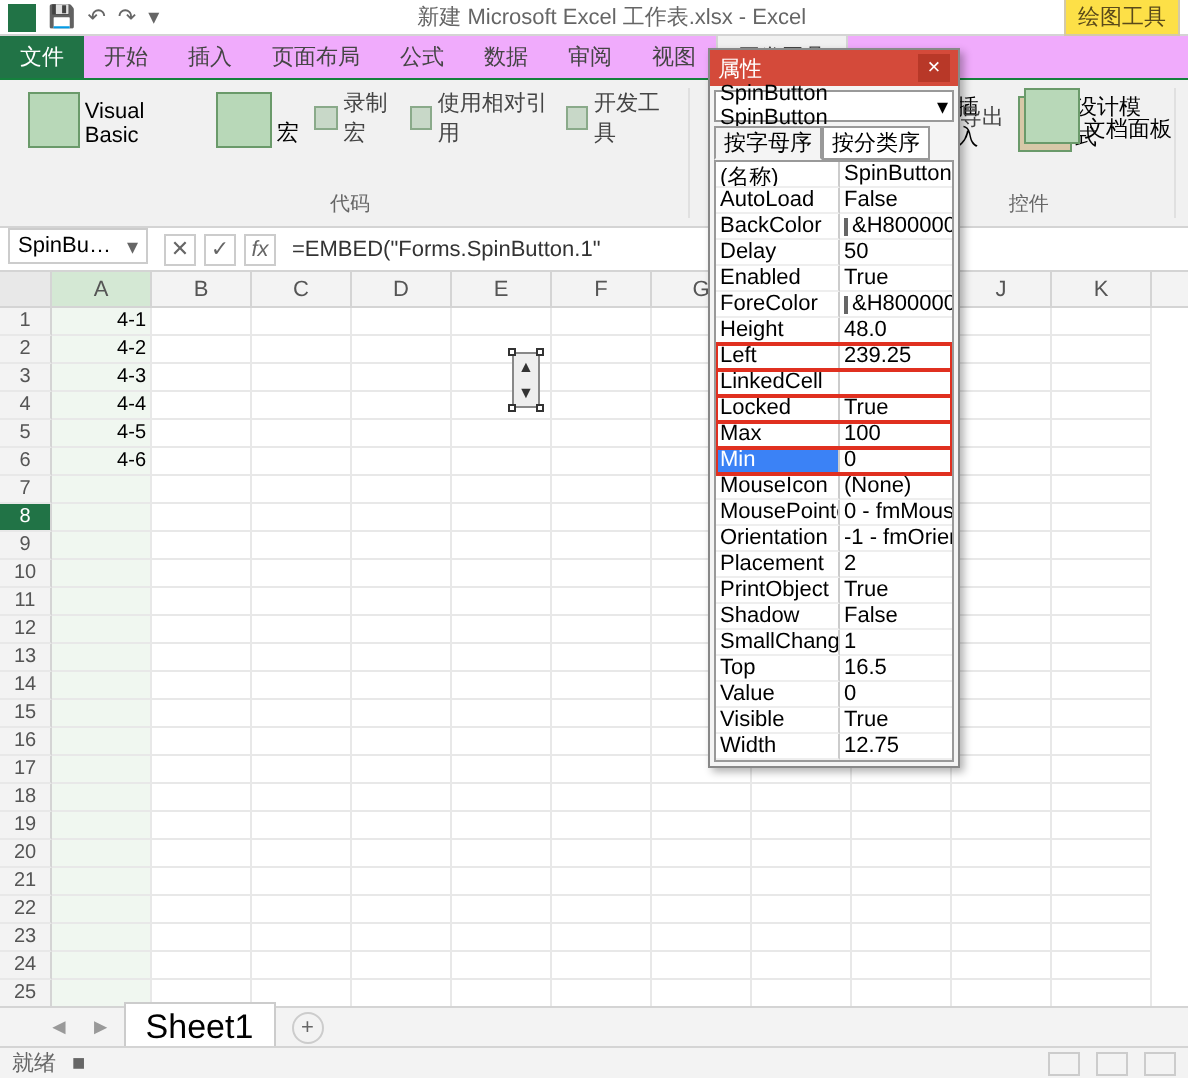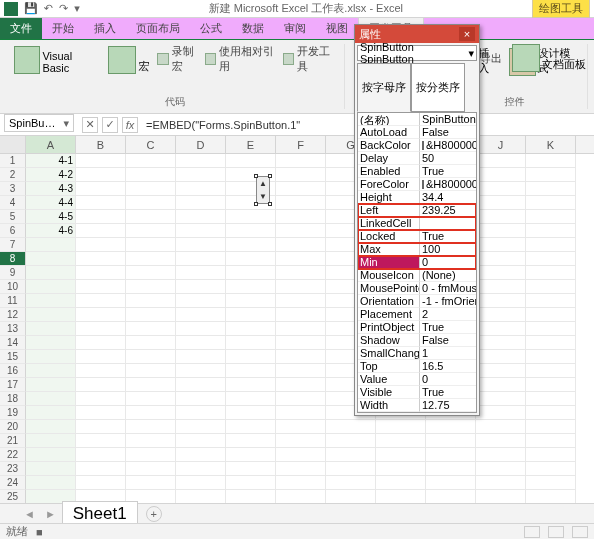--- a/index.html
+++ b/index.html
@@ -41,28 +41,28 @@
 .cell.selcol{background:#f0f7f0}
 .spinbtn{position:absolute;left:256px;top:40px;width:14px;height:28px;border:1px solid #888;background:#eee}
 .spinbtn .handle{position:absolute;width:4px;height:4px;background:#fff;border:1px solid #333}
 .spinbtn .h1{left:-3px;top:-3px}.spinbtn .h2{right:-3px;top:-3px}.spinbtn .h3{left:-3px;bottom:-3px}.spinbtn .h4{right:-3px;bottom:-3px}
 .spinbtn .arr{text-align:center;font-size:8px;line-height:13px;color:#333}
 .prop-panel{position:absolute;left:354px;top:24px;width:126px;background:#f4f4f4;border:1px solid #888;box-shadow:2px 2px 4px rgba(0,0,0,.3);z-index:10}
 .prop-title{background:#d44a3a;color:#fff;height:18px;display:flex;align-items:center;justify-content:space-between;padding:0 4px;font-size:11px}
 .prop-title .x{background:#b83828;width:16px;height:14px;text-align:center;cursor:pointer;line-height:14px}
 .prop-combo{margin:2px;border:1px solid #999;background:#fff;height:16px;display:flex;align-items:center;padding:2px 2px;font-size:10px;justify-content:space-between}
 .prop-tabs{display:flex;margin:0 2px;font-size:10px}
-.prop-tabs .pt{border:1px solid #999;padding:16px 4px;background:#fff;cursor:pointer}
+.prop-tabs .pt{border:1px solid #999;padding:0 4px;background:#fff;cursor:pointer}
 .prop-tabs .pt.active{background:#f4f4f4;border-bottom:1px solid #f4f4f4}
 .prop-grid{margin:0 2px 2px;border:1px solid #999;background:#fff;max-height:430px;overflow:hidden}
 .prow{display:flex;height:13px;font-size:10px;font-family:SimSun,monospace}
 .prow .pk{width:62px;padding-left:2px;border-right:1px solid #ccc;border-bottom:1px solid #eee;white-space:nowrap;overflow:hidden}
 .prow .pv{flex:1;padding-left:2px;border-bottom:1px solid #eee;white-space:nowrap;overflow:hidden;display:flex;align-items:center;gap:2px}
 .prow.hl{outline:2px solid #e03020;outline-offset:-1px}
-.prow.sel .pk{background:#be185d;color:#fff}
+.prow.sel .pk{background:#3b82f6;color:#fff}
 .prow .swatch{width:10px;height:9px;border:1px solid #666;display:inline-block}
 .sheettabs{position:absolute;bottom:16px;left:0;right:0;height:20px;background:#f3f3f3;border-top:1px solid #d4d4d4;display:flex;align-items:center;padding-left:20px;gap:2px}
 .sheettabs .nav{color:#999;padding:0 4px;cursor:pointer}
 .sheettabs .st{background:#fff;border:1px solid #ccc;border-bottom:none;padding:2px 10px;font-size:17px;cursor:pointer}
 .sheettabs .plus{width:16px;height:16px;border:1px solid #ccc;border-radius:8px;text-align:center;line-height:14px;color:#666;margin-left:6px;cursor:pointer}
 .statusbar{position:absolute;bottom:0;left:0;right:0;height:16px;background:#f3f3f3;border-top:1px solid #d4d4d4;display:flex;align-items:center;padding:0 6px;gap:8px;color:#666;font-size:10px}
 .statusbar .sp{flex:1}
 .statusbar .vbtn{width:16px;height:12px;border:1px solid #ccc;cursor:pointer}
 .ribbon-right{position:absolute;right:6px;top:42px;display:flex;gap:8px}
 </style>
@@ -613,21 +613,21 @@
       <div class="prow">
         <div class="pk">ForeColor</div>
         <div class="pv">
           <span class="swatch" style="background: rgb(0, 0, 0);"></span>
           <span>&amp;H8000001</span>
         </div>
       </div>
       <div class="prow">
         <div class="pk">Height</div>
         <div class="pv">
-          <span>34.4</span>
+          <span>48.0</span>
         </div>
       </div>
       <div class="prow hl">
         <div class="pk">Left</div>
         <div class="pv">
           <span>239.25</span>
         </div>
       </div>
       <div class="prow hl">
         <div class="pk">LinkedCell</div>

